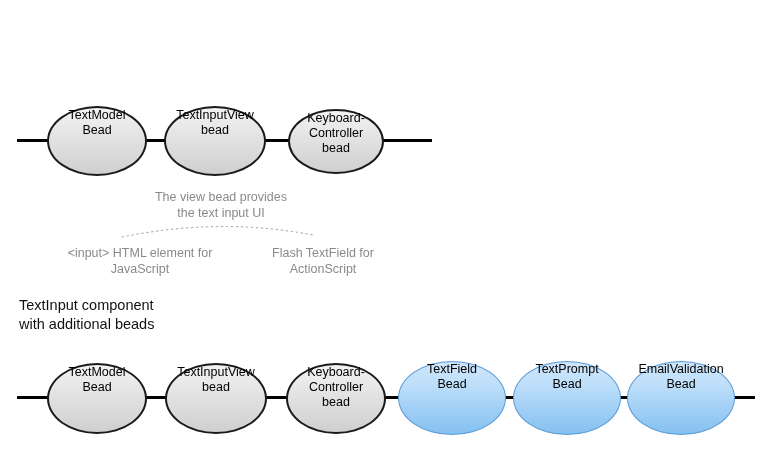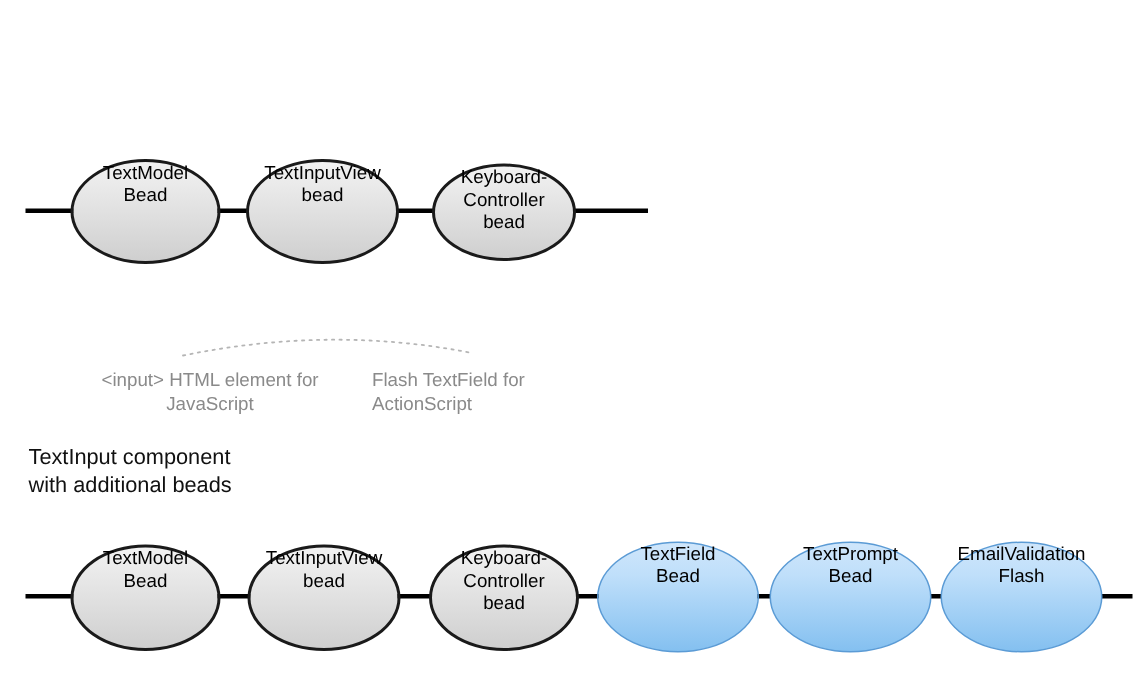--- a/index.html
+++ b/index.html
@@ -46,21 +46,21 @@
     width: 170px;
   }
   #caption-js {
     left: 60px; top: 245px;
     width: 160px;
     text-align: center;
   }
   #caption-as {
     left: 248px; top: 245px;
     width: 150px;
-    text-align: left;
+    text-align: center;
   }
 
   .bead {
     position: absolute;
     border-radius: 50%;
     box-sizing: border-box;
     display: flex;
     align-items: flex-start;
     justify-content: center;
     text-align: center;
@@ -115,20 +115,22 @@
   <div class="bead bead-gray" style="left:164px; top:106px; width:102px; height:70px;">
     <span class="bead-label">TextInputView
 bead</span>
   </div>
   <div class="bead bead-gray" style="left:288px; top:109px; width:96px; height:65px;">
     <span class="bead-label">Keyboard-
 Controller
 bead</span>
   </div>
 
+  <div class="caption" id="caption-view-bead">The view bead provides
+the text input UI</div>
 
   <svg class="dotted-arc" viewBox="0 0 760 457" xmlns="http://www.w3.org/2000/svg">
     <path d="M 122 237 Q 220 217 313 235" fill="none" stroke="#b5b5b5" stroke-width="1.2" stroke-dasharray="1.5 3.5" stroke-linecap="round"></path>
   </svg>
 
   <div class="caption" id="caption-js">&lt;input&gt; HTML element for
 JavaScript</div>
 
   <div class="caption" id="caption-as">Flash TextField for
 ActionScript</div>
@@ -158,16 +160,16 @@
   <div class="bead bead-blue" style="left:398px; top:361px; width:108px; height:74px;">
     <span class="bead-label">TextField
 Bead</span>
   </div>
   <div class="bead bead-blue" style="left:513px; top:361px; width:108px; height:74px;">
     <span class="bead-label">TextPrompt
 Bead</span>
   </div>
   <div class="bead bead-blue" style="left:627px; top:361px; width:108px; height:74px;">
     <span class="bead-label">EmailValidation
-Flash</span>
+Bead</span>
   </div>
 
 </div>
 
 </body></html>

